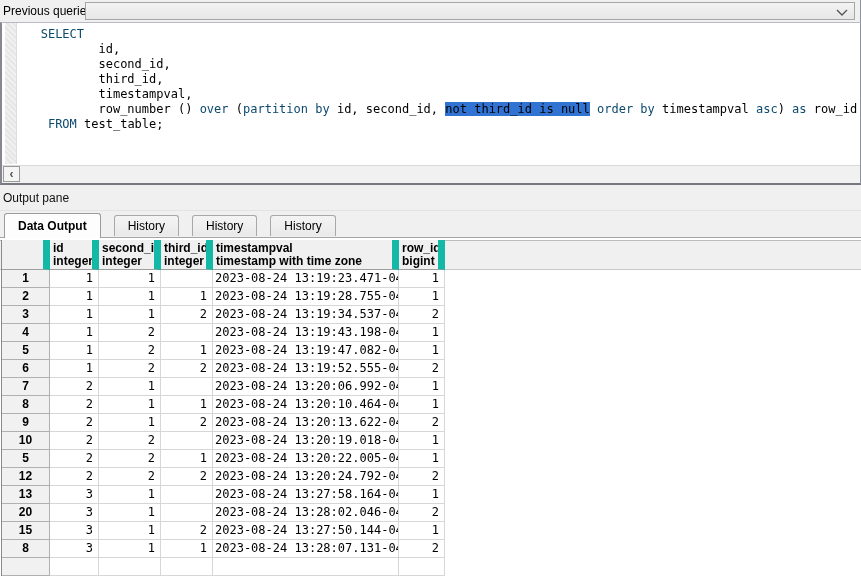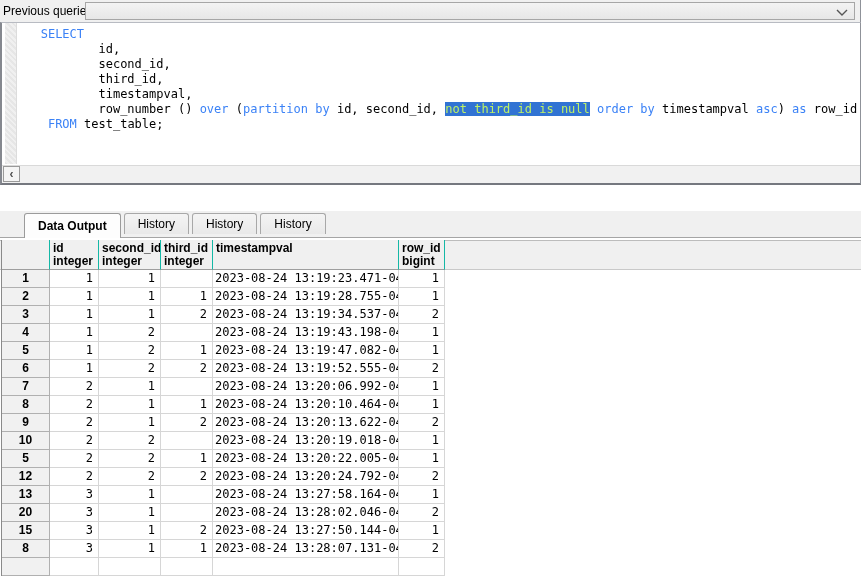--- a/index.html
+++ b/index.html
@@ -18,50 +18,50 @@
   
   .editor{position:absolute;left:0;top:22px;width:861px;height:163px;background:#ffffff;box-sizing:border-box;
           border-top:1px solid #b8bbc2;border-left:2px solid #85888f;border-right:1px solid #8f9299;
           border-bottom:2px solid #75787f;}
   .gutter{position:absolute;left:3px;top:0;width:11px;height:141px;background:#ececec;
           border-right:1px solid #dcdcdc;
           background-image:repeating-linear-gradient(45deg,#e6e6e6 0 2px,#f0f0f0 2px 4px);}
   .code{position:absolute;left:17px;top:4px;font-family:"DejaVu Sans Mono",monospace;
         font-size:12px;line-height:15px;white-space:pre;cursor:text;}
   .code-line{height:15px;}
-  .tok-kw{color:#3b82f6;}
+  .tok-kw{color:#0c4a6e;}
   .tok-pl{color:#000000;}
-  .tok-sel{background:#3173d3;color:#bef264;}
+  .tok-sel{background:#3173d3;color:#000000;}
   .hscroll{position:absolute;left:0;bottom:0;width:858px;height:17px;background:#f1f1f1;
            border-top:1px solid #d9d9d9;}
   .scroll-btn{position:absolute;left:1px;top:0px;width:17px;height:16px;box-sizing:border-box;
               border:1px solid #9a9a9a;background:#f5f5f5;color:#4f4f4f;
               text-align:center;line-height:14px;font-weight:bold;font-size:12px;cursor:pointer;}
   .scroll-track{position:absolute;left:19px;top:0;right:0;height:16px;background:#f1f1f1;}
 
   
   .outbar{position:absolute;left:0;top:185px;width:861px;height:26px;background:#f0f0f0;
           box-sizing:border-box;border-bottom:1px solid #e3e3e3;}
   .outbar span{position:absolute;left:3px;top:6px;color:#111;}
 
   .tabsrow{position:absolute;left:0;top:211px;width:861px;height:26px;background:#f0f0f0;
            border-bottom:1px solid #a5a5a5;}
-  .tabs{position:absolute;left:24px;bottom:-1px;display:flex;align-items:flex-start;}
+  .tabs{position:absolute;left:4px;bottom:-1px;display:flex;align-items:center;gap:10px;}
   .tab{box-sizing:border-box;margin-right:3px;padding:0 13px;height:21px;line-height:20px;
        background:linear-gradient(#f4f4f4,#e9e9e9);border:1px solid #a8a8a8;border-bottom:none;
        border-radius:3px 3px 0 0;cursor:pointer;position:relative;}
   .tab.active{height:25px;line-height:24px;background:#fdfdfd;font-weight:bold;z-index:2;
               border-color:#9b9b9b;}
 
   
   .header-band{position:absolute;left:0;top:240px;width:861px;height:30px;background:#f0f0f0;
                box-sizing:border-box;border-top:1px solid #bcbcbc;border-bottom:1px solid #c9c9c9;}
   .grid{position:absolute;left:1px;top:240px;border-left:1px solid #8a8a8a;}
   .ghead{display:flex;height:30px;}
-  .hcell{box-sizing:border-box;height:30px;background:#f0f0f0;border-right:1px solid #14b8a6;
+  .hcell{box-sizing:border-box;height:30px;background:#f0f0f0;border-right:7px solid #14b8a6;
          border-bottom:1px solid #9e9e9e;font-weight:bold;font-size:12px;line-height:13px;
          padding:2px 3px 0 3px;overflow:hidden;white-space:nowrap;cursor:pointer;}
   .grow{display:flex;height:18px;}
   .rownum{box-sizing:border-box;width:48px;height:18px;background:#f1f1f1;
           border-right:1px solid #b0b0b0;border-bottom:1px solid #b0b0b0;
           font-weight:bold;text-align:center;line-height:17px;cursor:pointer;}
   .cell{box-sizing:border-box;height:18px;background:#ffffff;border-right:1px solid #d6d6d6;
         border-bottom:1px solid #d6d6d6;font-family:"DejaVu Sans Mono",monospace;font-size:12px;
         line-height:17px;overflow:hidden;white-space:nowrap;cursor:pointer;}
   .cell.right{text-align:right;padding-right:5px;}
@@ -86,20 +86,23 @@
     <div class="gutter"></div>
     <div class="code"><div class="code-line"><span class="tok-pl">   </span><span class="tok-kw">SELECT</span></div><div class="code-line"><span class="tok-pl">           id,</span></div><div class="code-line"><span class="tok-pl">           second_id,</span></div><div class="code-line"><span class="tok-pl">           third_id,</span></div><div class="code-line"><span class="tok-pl">           timestampval,</span></div><div class="code-line"><span class="tok-pl">           row_number () </span><span class="tok-kw">over</span><span class="tok-pl"> (</span><span class="tok-kw">partition by</span><span class="tok-pl"> id, second_id, </span><span class="tok-sel">not third_id is null</span><span class="tok-pl"> </span><span class="tok-kw">order by</span><span class="tok-pl"> timestampval </span><span class="tok-kw">asc</span><span class="tok-pl">) </span><span class="tok-kw">as</span><span class="tok-pl"> row_id</span></div><div class="code-line"><span class="tok-pl">    </span><span class="tok-kw">FROM</span><span class="tok-pl"> test_table;</span></div></div>
     <div class="hscroll">
       <div class="scroll-btn">
         <span>‹</span>
       </div>
       <div class="scroll-track"></div>
     </div>
   </div>
 
+  <div class="outbar">
+    <span>Output pane</span>
+  </div>
 
   <div class="tabsrow">
     <div class="tabs">
         <div class="tab active">Data Output</div>
         <div class="tab">History</div>
         <div class="tab">History</div>
         <div class="tab">History</div>
       </div>
   </div>
 
@@ -114,20 +117,21 @@
         <div class="hcell" style="width: 62px;">
           <div>second_id</div>
           <div>integer</div>
         </div>
         <div class="hcell" style="width: 52px;">
           <div>third_id</div>
           <div>integer</div>
         </div>
         <div class="hcell" style="width: 186px;">
           <div>timestampval</div>
+          <div>timestamp with time zone</div>
         </div>
         <div class="hcell" style="width: 46px;">
           <div>row_id</div>
           <div>bigint</div>
         </div>
       </div>
     <div class="gbody">
         <div class="grow">
           <div class="rownum">1</div>
           <div class="cell right" style="width: 49px;">1</div>

